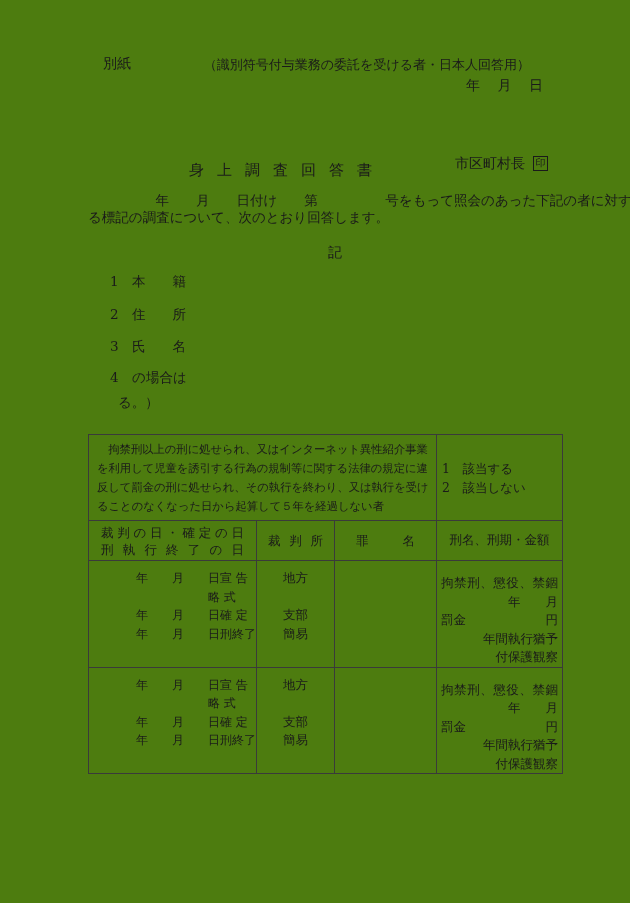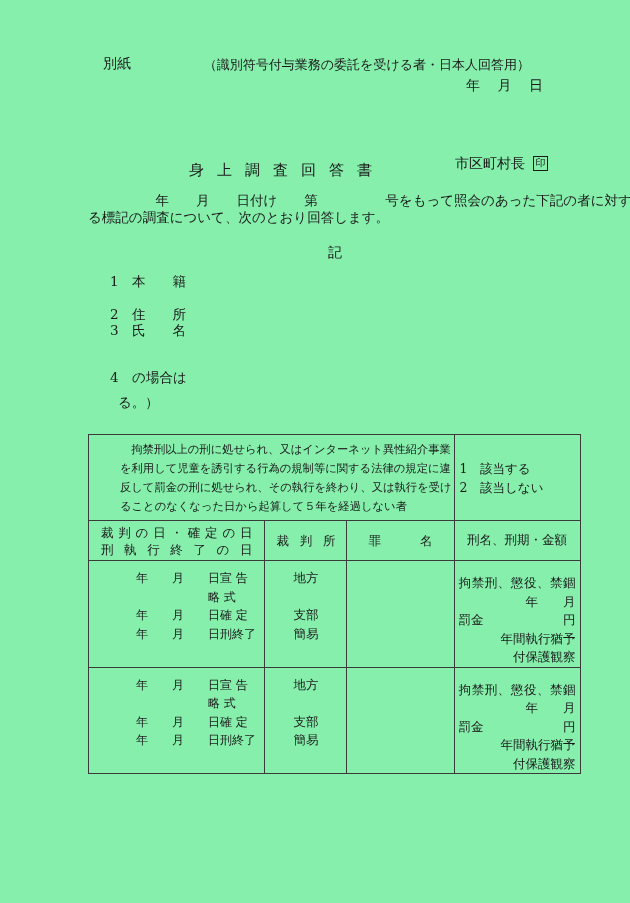--- a/index.html
+++ b/index.html
@@ -1,21 +1,21 @@
 <!DOCTYPE html>
 <html><head>
 <meta charset="utf-8">
 <style>
   html,body{margin:0;padding:0;}
   body{background:#888;}
   .page{
     position:relative;
     width:630px;height:903px;
     margin:0 auto;
-    background:#86efac;
+    background:#4d7c0f;
     font-family:"DejaVu Serif","Liberation Serif",serif;
     color:#1a1a1a;
     overflow:hidden;
   }
   .abs{position:absolute;}
   .t14{font-size:14px;line-height:17px;}
 
   
   .bessi{left:103px;top:55px;}
   .paren-note{right:100px;top:56px;font-size:13px;}
@@ -24,29 +24,29 @@
   .mayor{left:455px;top:131px;display:flex;align-items:center;margin-top:24px;}
   .seal{display:inline-block;margin-left:8px;border:1px solid #1a1a1a;
         font-size:10px;line-height:12px;width:13px;height:13px;text-align:center;}
 
   .doc-title{left:0;top:161px;width:524px;text-align:center;
              font-size:15px;letter-spacing:13px;padding-left:50px;box-sizing:border-box;}
   .intro{left:88px;top:192px;width:545px;font-size:13.5px;line-height:17px;}
   .ki{left:0;top:244px;width:630px;text-align:center;padding-left:40px;box-sizing:border-box;font-size:14px;}
 
   .item{left:110px;font-size:13.5px;}
-  .i1{top:273px;} .i2{top:306px;} .i3{top:322px;} .i4{top:369px;}
+  .i1{top:273px;} .i2{top:306px;} .i3{top:338px;} .i4{top:369px;}
   .i5{top:394px;line-height:17px;}
   .i5 .wrap2{padding-left:8px;}
 
   
   .rtable{position:absolute;left:88px;top:434px;border-collapse:collapse;table-layout:fixed;}
   .rtable td{border:1px solid #3a3a3a;vertical-align:top;padding:0;box-sizing:border-box;}
   .cond{padding:5px 2px 4px 8px !important;}
-  .cline{font-size:11.3px;line-height:19px;white-space:nowrap;margin-left:23px;}
+  .cline{font-size:11.3px;line-height:19px;white-space:nowrap;}
   .appl{padding:0 0 0 5px !important;vertical-align:middle !important;}
   .aline{font-size:12.5px;line-height:19px;}
 
   .hcell{vertical-align:middle !important;}
   .jline{font-size:12.5px;line-height:17px;text-align:justify;text-align-last:justify;}
   .hc1 .jline{padding:0 12px;}
   .hc2 .jline{padding:0 11px;}
   .hc3 .jline{padding:0 21px;}
   .hc4{text-align:center;font-size:12.5px;vertical-align:middle !important;}
 

